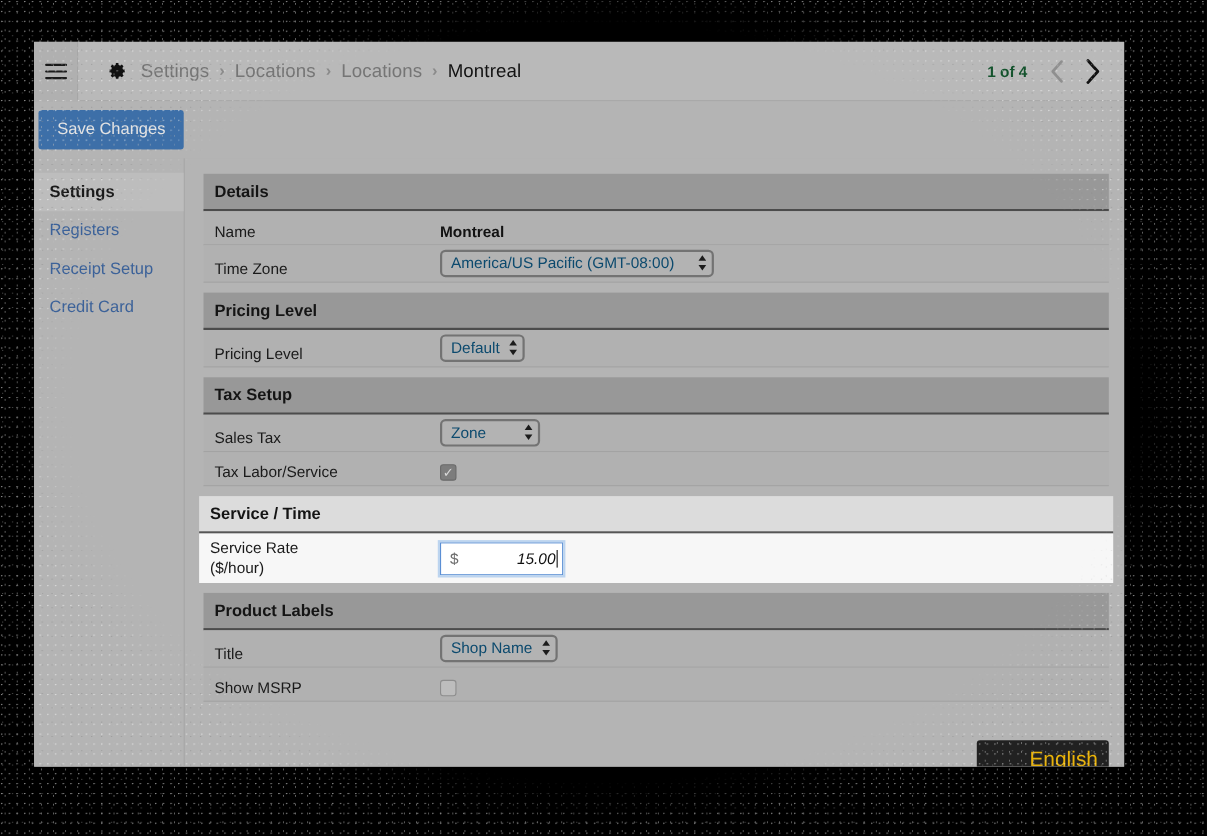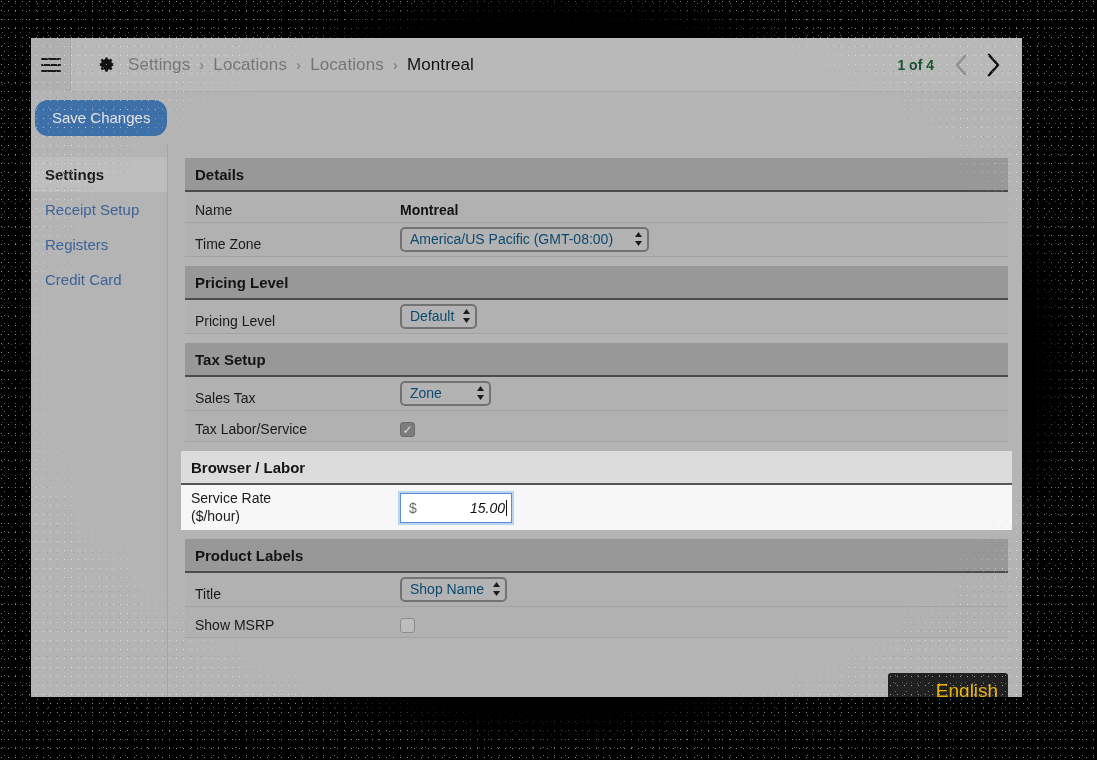--- a/index.html
+++ b/index.html
@@ -85,21 +85,21 @@
     padding-left: 2px;
   }
   #save-changes {
     margin-left: 2px;
     background: #3d6fa8;
     color: #e3e3e3;
     border: none;
     font-size: 15px;
     font-family: "Liberation Sans", sans-serif;
     padding: 9px 17px 10px;
-    border-radius: 13px;
+    border-radius: 3px;
     cursor: pointer;
   }
 
   
   #body-split { display: flex; height: 553px; }
   #sidebar {
     width: 137px;
     background: #b4b4b4;
     border-right: 1px solid #a5a5a5;
     padding-top: 13px;
@@ -270,24 +270,24 @@
       <button id="save-changes">Save Changes</button>
     </div>
 
     <div id="body-split">
 
       <div id="sidebar">
         <div class="side-item active">
           <span>Settings</span>
         </div>
         <div class="side-item">
+          <span>Registers</span>
+        </div>
+        <div class="side-item">
           <span>Receipt Setup</span>
-        </div>
-        <div class="side-item">
-          <span>Registers</span>
         </div>
         <div class="side-item">
           <span>Credit Card</span>
         </div>
       </div>
 
       <div id="content">
 
         <div class="section">
           <div class="sec-head">Details</div>
@@ -339,21 +339,21 @@
               </span>
             </span>
           </div>
           <div class="row">
             <span class="label">Tax Labor/Service</span>
             <span class="cbx checked"></span>
           </div>
         </div>
 
         <div class="section focused">
-          <div class="sec-head">Browser / Labor</div>
+          <div class="sec-head">Service / Time</div>
           <div class="row">
             <span class="label">
               <span>Service Rate</span><br>
               <span>($/hour)</span>
             </span>
             <span class="money">
               <span class="cur">$</span>
               <span class="amt">15.00</span>
               <span class="caret"></span>
             </span>

